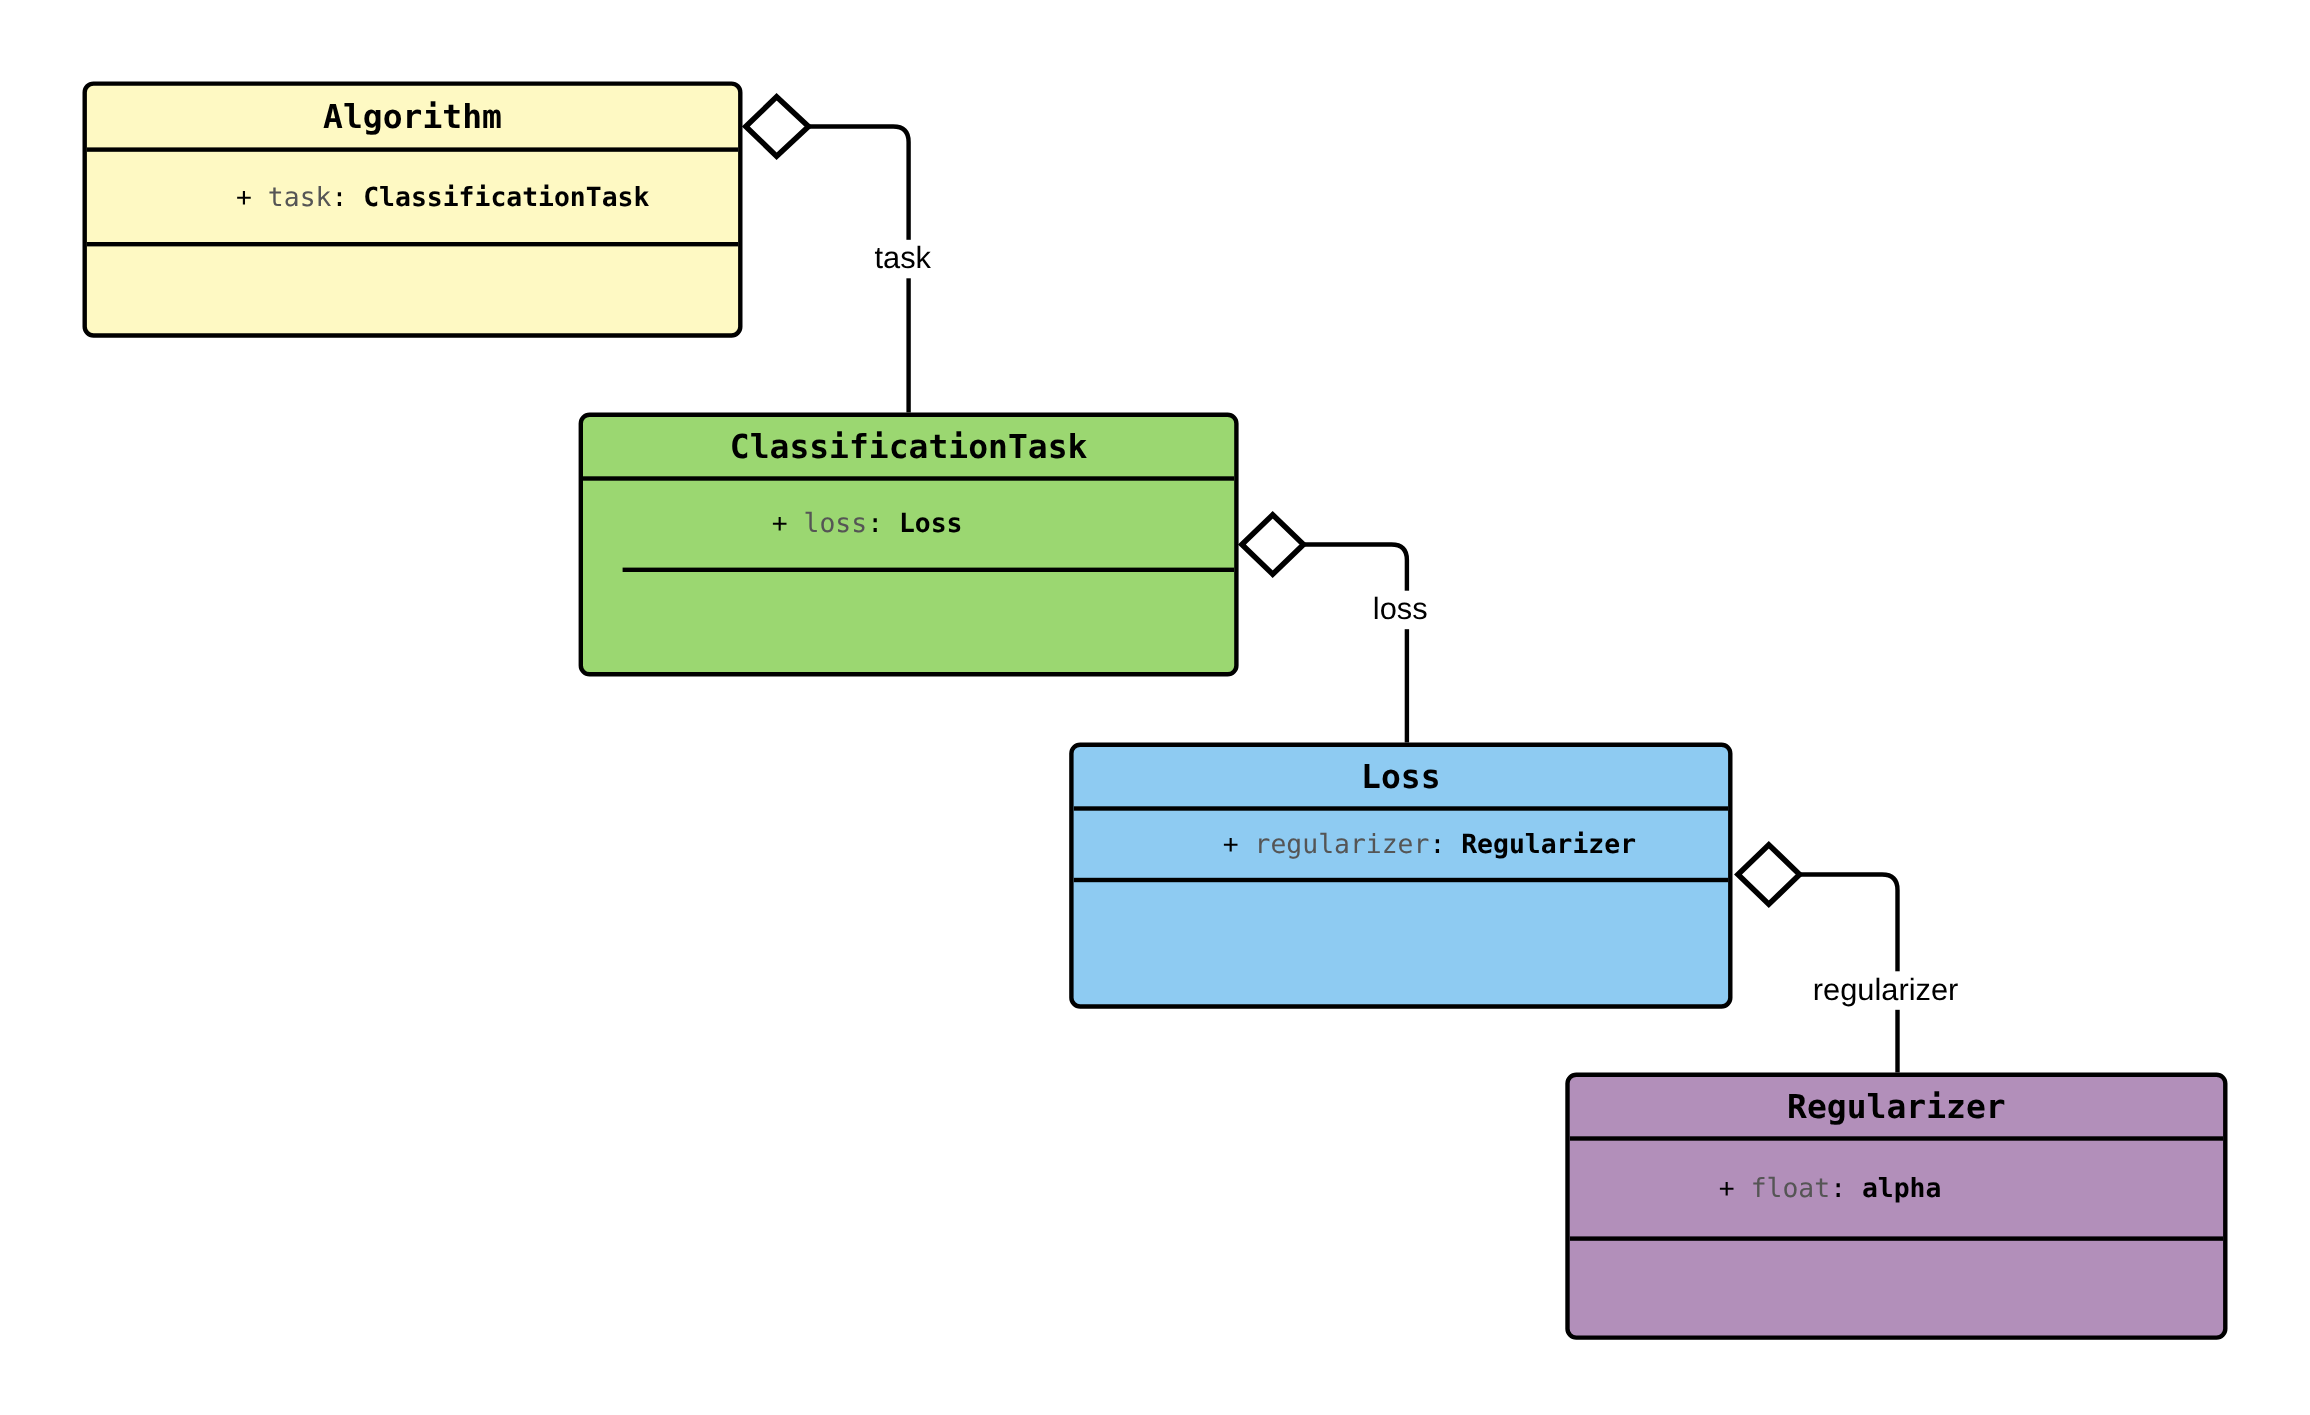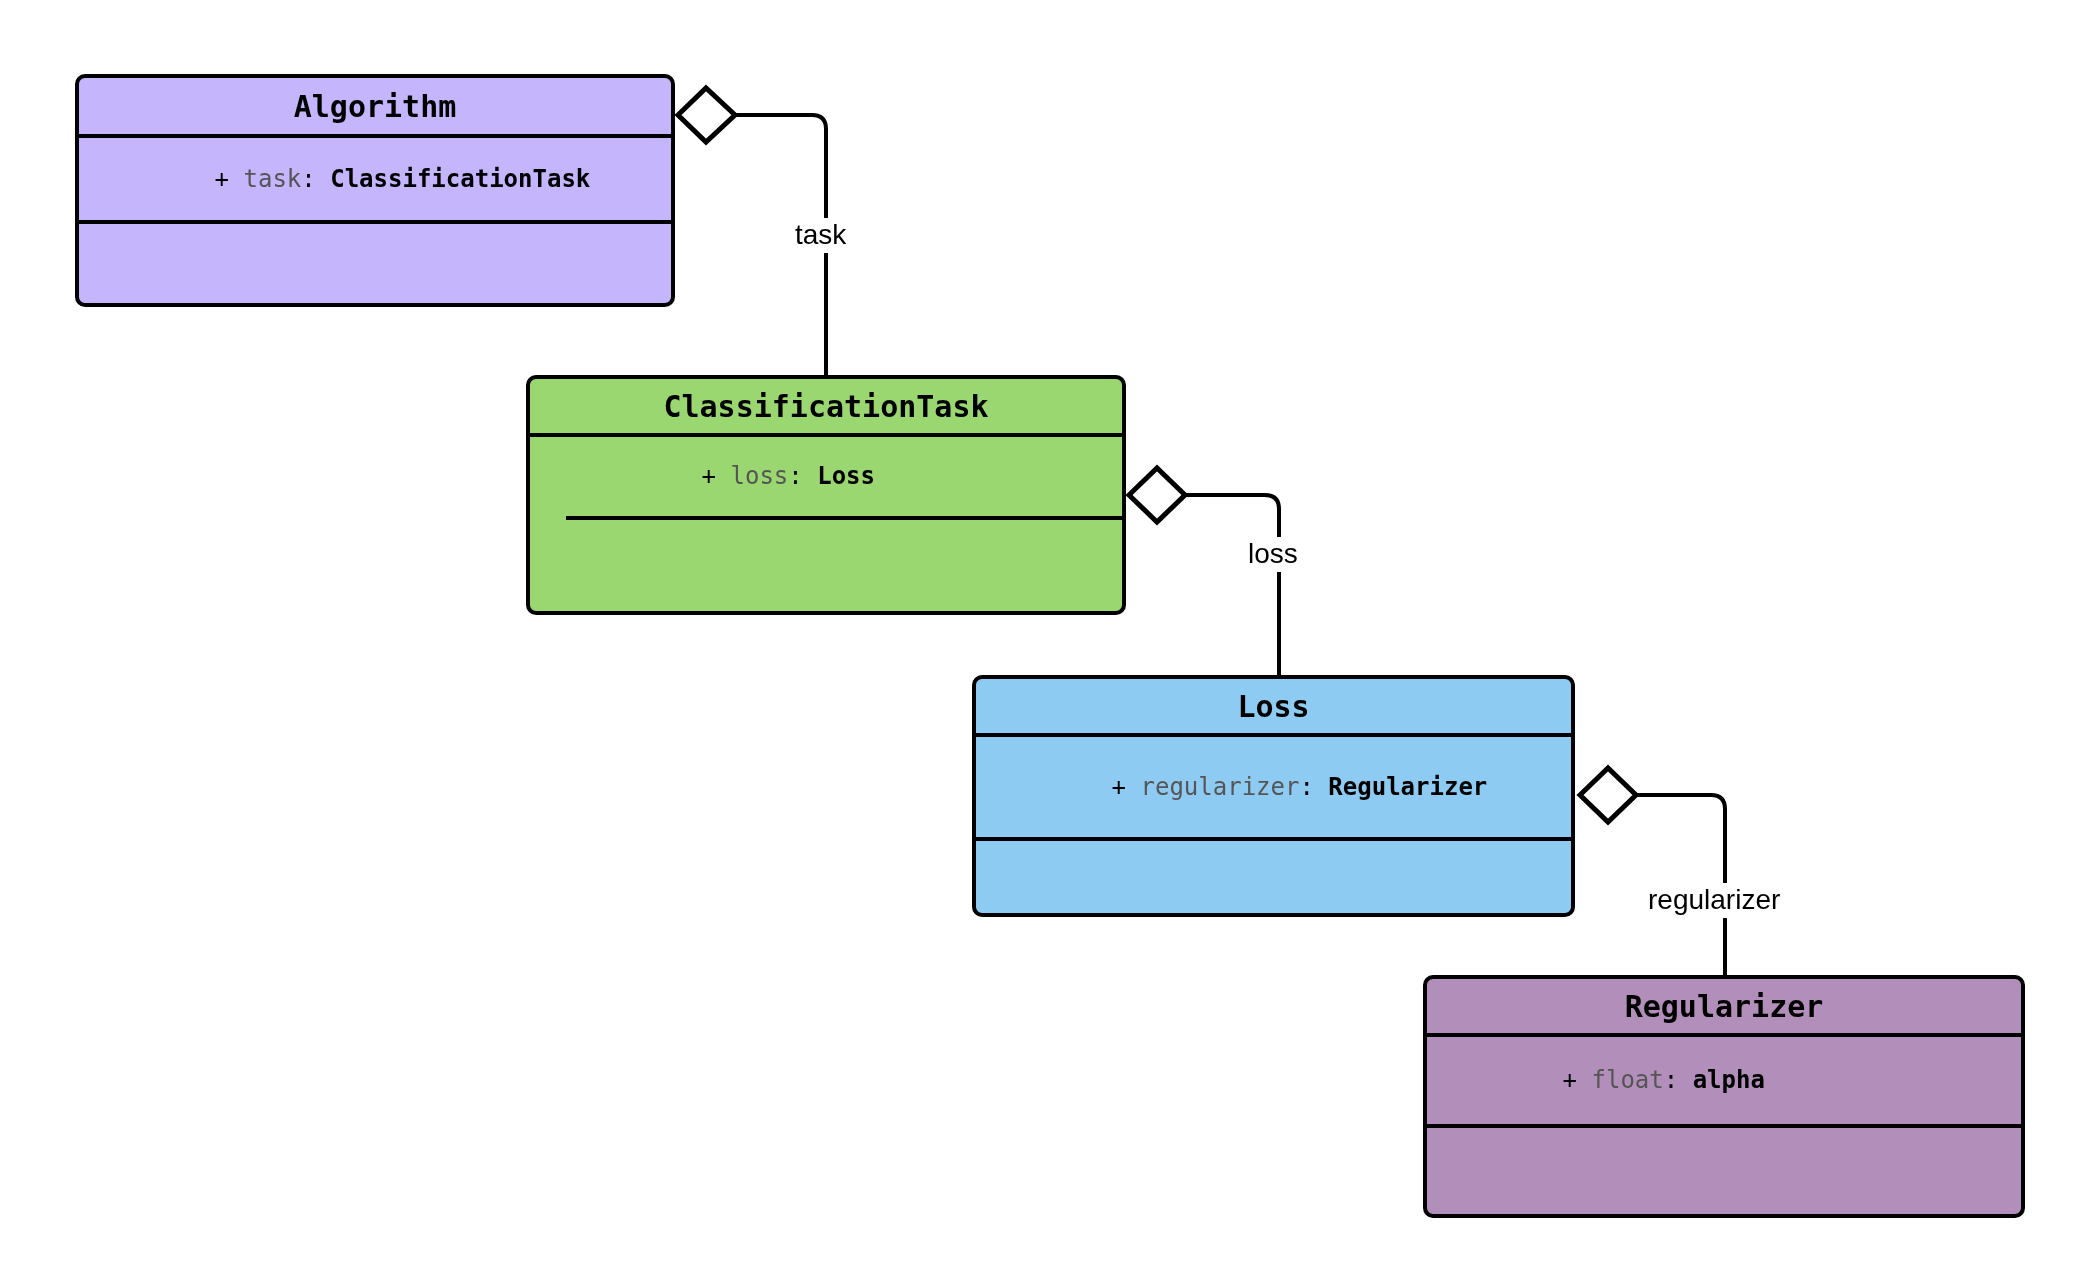--- a/index.html
+++ b/index.html
@@ -88,21 +88,21 @@
   #class-algorithm          { left: 75px;   top: 74px;   width: 600px; height: 233px; }
   #class-classificationtask { left: 526px;  top: 375px;  width: 600px; height: 240px; }
   #class-loss               { left: 972px;  top: 675px;  width: 603px; height: 242px; }
   #class-regularizer        { left: 1423px; top: 975px;  width: 602px; height: 243px; }
 
   #class-algorithm          .uml-title { height: 60px; }
   #class-algorithm          .uml-attrs { height: 86px; }
   #class-classificationtask .uml-title { height: 58px; }
   #class-classificationtask .uml-attrs { height: 83px; margin-left: 36px; }
   #class-loss               .uml-title { height: 58px; }
-  #class-loss               .uml-attrs { height: 104px; }
+  #class-loss               .uml-attrs { height: 65px; }
   #class-regularizer        .uml-title { height: 58px; }
   #class-regularizer        .uml-attrs { height: 91px; }
 
   
   #label-task        { left: 790px;  top: 218px; }
   #label-loss        { left: 1243px; top: 537px; }
   #label-regularizer { left: 1643px; top: 883px; }
 </style>
 </head>
 <body style="background: rgb(255, 255, 255);">
@@ -126,21 +126,21 @@
       <polygon points="1580,795 1608,768 1636,795 1608,822" fill="#ffffff" stroke="#000000" stroke-width="5" stroke-linejoin="miter"></polygon>
     </g>
   </svg>
 
   <div class="edge-label" id="label-task">task</div>
 
   <div class="edge-label" id="label-loss">loss</div>
 
   <div class="edge-label" id="label-regularizer">regularizer</div>
 
-  <div class="uml-class" id="class-algorithm" style="background: #c4b5fd;">
+  <div class="uml-class" id="class-algorithm" style="background: #fef9c3;">
     <div class="uml-title">Algorithm</div>
     <div class="uml-attrs">
       <div class="uml-attr">
         <span class="attr-vis">+</span><span> </span><span class="attr-name">task</span><span class="attr-colon">:</span><span> </span><span class="attr-type">ClassificationTask</span>
       </div>
     </div>
     <div class="uml-methods"></div>
   </div>
 
   <div class="uml-class" id="class-classificationtask" style="background: rgb(155, 215, 113);">

